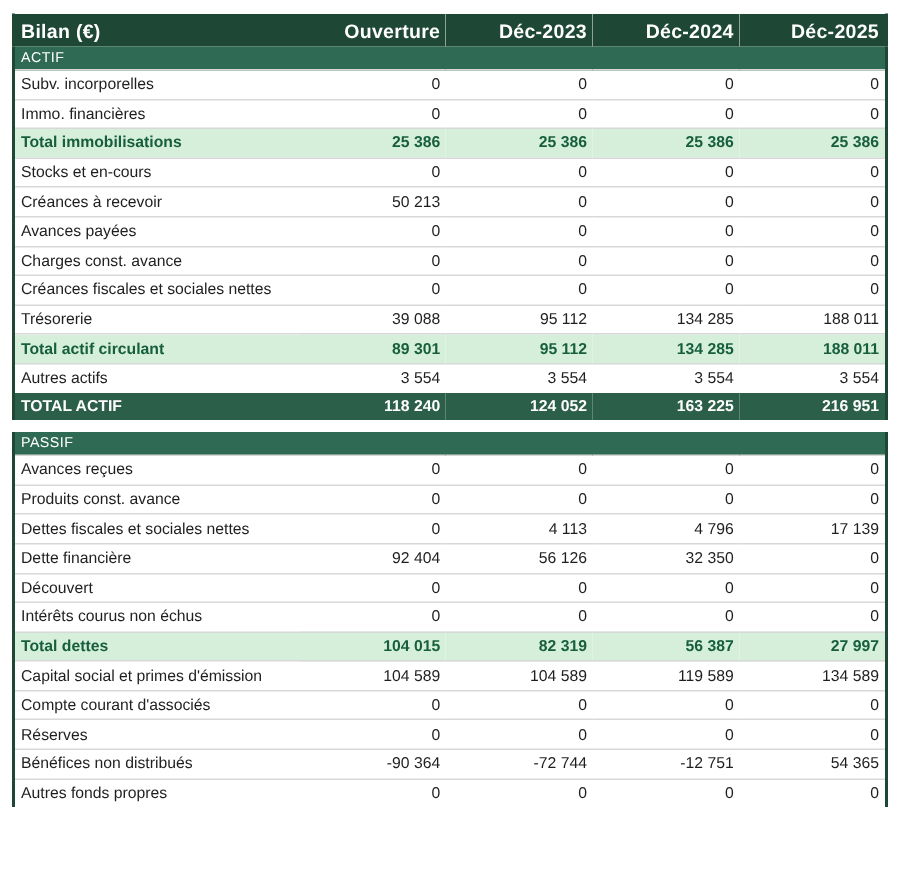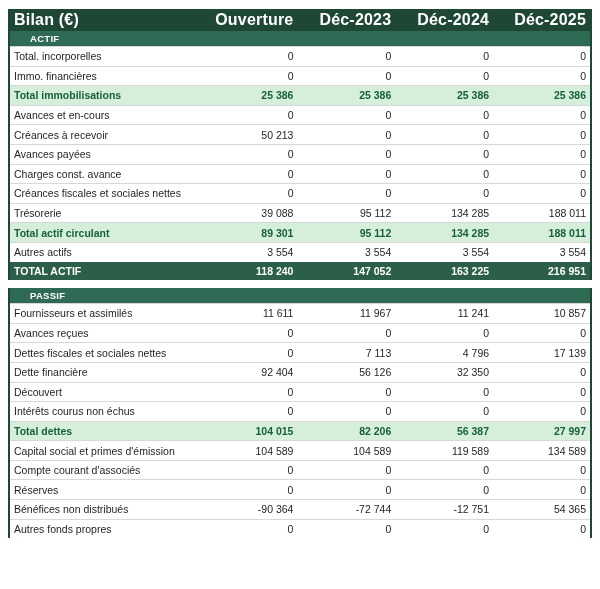--- a/index.html
+++ b/index.html
@@ -19,45 +19,45 @@
     width: 584px;
     border-left: 2px solid var(--border-dark, #1e4736);
     border-right: 2px solid var(--border-dark, #1e4736);
   }
   col.label-col { width: 190px; }
   col.num-col { width: 97.5px; }
 
   tr.main-header th {
     background: var(--header-bg, #1e4736);
     color: #ffffff;
-    font-size: 16px;
+    font-size: 13px;
     font-weight: bold;
     height: 20px;
     letter-spacing: 0.2px;
     white-space: nowrap;
     overflow: hidden;
   }
   th.label, td.label {
     text-align: left;
     padding-left: 4px;
     white-space: nowrap;
     overflow: hidden;
   }
   th.num, td.num {
     text-align: right;
     padding-right: 4px;
     white-space: nowrap;
   }
   tr.section-header td {
     background: var(--section-bg, #2f6b54);
     color: #ffffff;
-    font-weight: bold;
+    font-weight: normal;
     font-size: 9.5px;
     height: 13px;
-    padding-left: 20px;
+    padding-left: 4px;
     letter-spacing: 0.3px;
     border-top: none;
   }
   tbody td {
     font-size: 10.5px;
     height: 16.6px;
     color: #1f1f1f;
     border-top: 1px solid var(--row-divider, #d8d8d8);
   }
   tr.row-subtotal td {
@@ -95,42 +95,42 @@
         <th class="num">Déc-2023</th>
         <th class="num">Déc-2024</th>
         <th class="num">Déc-2025</th>
       </tr>
     </thead>
     <tbody>
         <tr class="section-header">
           <td colspan="5">ACTIF</td>
         </tr>
         <tr class="row-normal">
-          <td class="label">Total. incorporelles</td>
+          <td class="label">Subv. incorporelles</td>
           <td class="num">0</td>
           <td class="num">0</td>
           <td class="num">0</td>
           <td class="num">0</td>
         </tr>
         <tr class="row-normal">
           <td class="label">Immo. financières</td>
           <td class="num">0</td>
           <td class="num">0</td>
           <td class="num">0</td>
           <td class="num">0</td>
         </tr>
         <tr class="row-subtotal">
           <td class="label">Total immobilisations</td>
           <td class="num">25 386</td>
           <td class="num">25 386</td>
           <td class="num">25 386</td>
           <td class="num">25 386</td>
         </tr>
         <tr class="row-normal">
-          <td class="label">Avances et en-cours</td>
+          <td class="label">Stocks et en-cours</td>
           <td class="num">0</td>
           <td class="num">0</td>
           <td class="num">0</td>
           <td class="num">0</td>
         </tr>
         <tr class="row-normal">
           <td class="label">Créances à recevoir</td>
           <td class="num">50 213</td>
           <td class="num">0</td>
           <td class="num">0</td>
@@ -174,21 +174,21 @@
         <tr class="row-normal">
           <td class="label">Autres actifs</td>
           <td class="num">3 554</td>
           <td class="num">3 554</td>
           <td class="num">3 554</td>
           <td class="num">3 554</td>
         </tr>
         <tr class="row-total">
           <td class="label">TOTAL ACTIF</td>
           <td class="num">118 240</td>
-          <td class="num">147 052</td>
+          <td class="num">124 052</td>
           <td class="num">163 225</td>
           <td class="num">216 951</td>
         </tr>
       </tbody>
   </table>
 
   <div class="gap"></div>
 
   <table class="tbl">
     <colgroup>
@@ -196,37 +196,37 @@
       <col class="num-col">
       <col class="num-col">
       <col class="num-col">
       <col class="num-col">
     </colgroup>
     <tbody>
         <tr class="section-header">
           <td colspan="5">PASSIF</td>
         </tr>
         <tr class="row-normal">
-          <td class="label">Fournisseurs et assimilés</td>
-          <td class="num">11 611</td>
-          <td class="num">11 967</td>
-          <td class="num">11 241</td>
-          <td class="num">10 857</td>
-        </tr>
-        <tr class="row-normal">
           <td class="label">Avances reçues</td>
           <td class="num">0</td>
           <td class="num">0</td>
           <td class="num">0</td>
           <td class="num">0</td>
         </tr>
         <tr class="row-normal">
+          <td class="label">Produits const. avance</td>
+          <td class="num">0</td>
+          <td class="num">0</td>
+          <td class="num">0</td>
+          <td class="num">0</td>
+        </tr>
+        <tr class="row-normal">
           <td class="label">Dettes fiscales et sociales nettes</td>
           <td class="num">0</td>
-          <td class="num">7 113</td>
+          <td class="num">4 113</td>
           <td class="num">4 796</td>
           <td class="num">17 139</td>
         </tr>
         <tr class="row-normal">
           <td class="label">Dette financière</td>
           <td class="num">92 404</td>
           <td class="num">56 126</td>
           <td class="num">32 350</td>
           <td class="num">0</td>
         </tr>
@@ -240,21 +240,21 @@
         <tr class="row-normal">
           <td class="label">Intérêts courus non échus</td>
           <td class="num">0</td>
           <td class="num">0</td>
           <td class="num">0</td>
           <td class="num">0</td>
         </tr>
         <tr class="row-subtotal">
           <td class="label">Total dettes</td>
           <td class="num">104 015</td>
-          <td class="num">82 206</td>
+          <td class="num">82 319</td>
           <td class="num">56 387</td>
           <td class="num">27 997</td>
         </tr>
         <tr class="row-normal">
           <td class="label">Capital social et primes d'émission</td>
           <td class="num">104 589</td>
           <td class="num">104 589</td>
           <td class="num">119 589</td>
           <td class="num">134 589</td>
         </tr>

